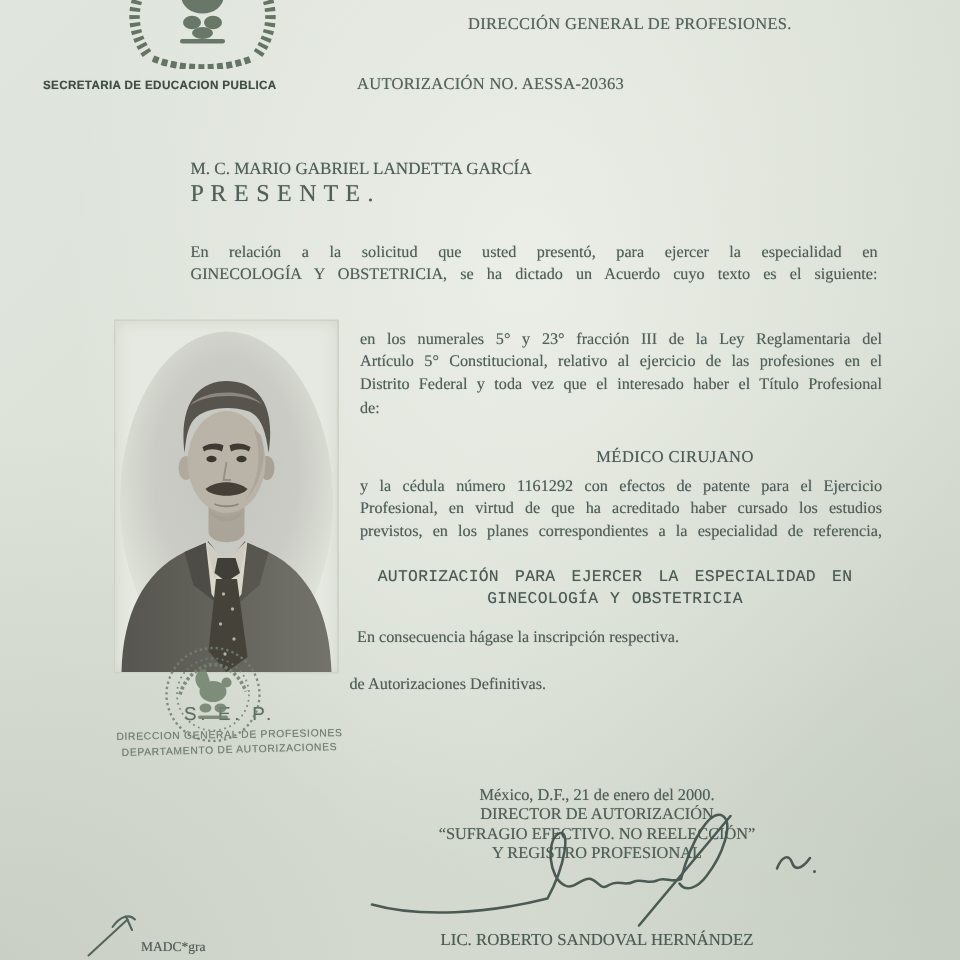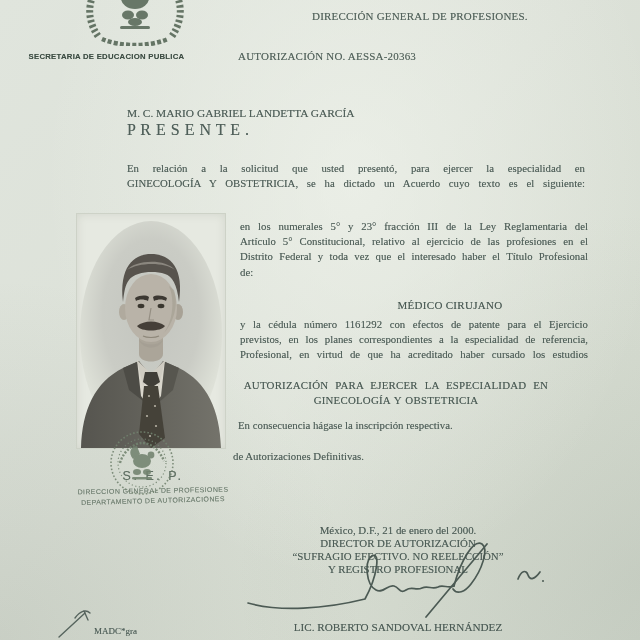--- a/index.html
+++ b/index.html
@@ -149,25 +149,25 @@
   <div class="txt body" style="left:240px;top:219px;width:348px;">
     <div class="just">en los numerales 5° y 23° fracción III de la Ley Reglamentaria del</div>
     <div class="just">Artículo 5° Constitucional, relativo al ejercicio de las profesiones en el</div>
     <div class="just">Distrito Federal y toda vez que el interesado haber el Título Profesional</div>
     <div>de:</div>
   </div>
   <div class="txt ctr" style="left:300px;top:289px;width:300px;font-size:11px;letter-spacing:.3px;color:#4b5b55;margin-top:10px;">MÉDICO CIRUJANO</div>
 
   <div class="txt body" style="left:240px;top:317px;width:348px;">
     <div class="just">y la cédula número 1161292 con efectos de patente para el Ejercicio</div>
+    <div class="just">Profesional, en virtud de que ha acreditado haber cursado los estudios</div>
     <div class="just">previstos, en los planes correspondientes a la especialidad de referencia,</div>
-    <div class="just">Profesional, en virtud de que ha acreditado haber cursado los estudios</div>
-  </div>
-
-  <div class="txt grant ctr" style="left:222px;top:378px;width:348px;">
+  </div>
+
+  <div class="txt grant ctr" style="left:236px;top:378px;width:348px;font-family:Liberation Mono, monospace;">
     <div>AUTORIZACIÓN PARA EJERCER LA ESPECIALIDAD EN</div>
     <div style="word-spacing:1px;">GINECOLOGÍA Y OBSTETRICIA</div>
   </div>
 
   <div class="txt" style="left:238px;top:419px;font-size:10.8px;">En consecuencia hágase la inscripción respectiva.</div>
 
   <div class="txt body15" style="left:233px;top:449px;width:354px;">
     <div>de Autorizaciones Definitivas.</div>
   </div>
 

